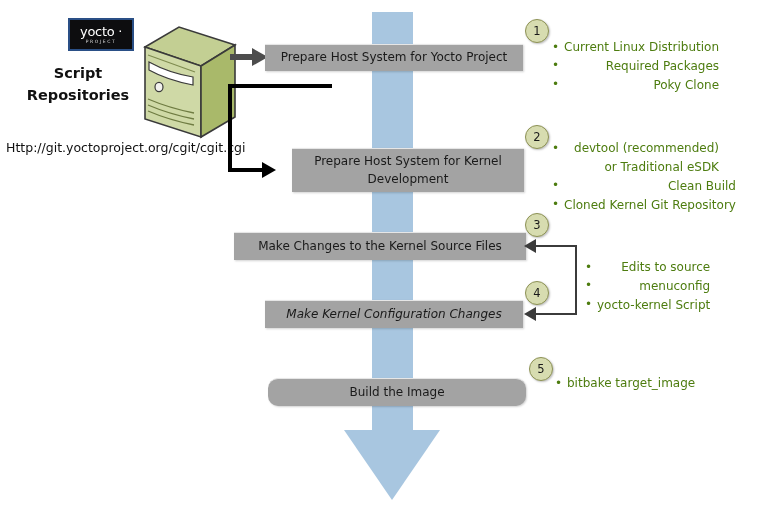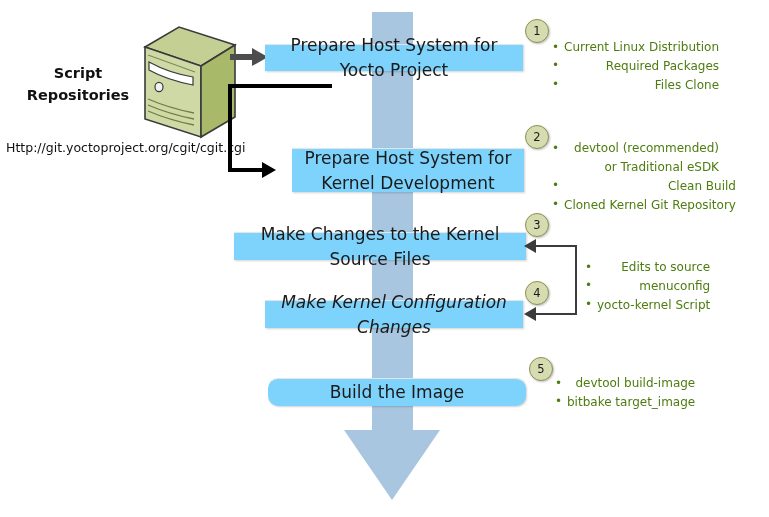--- a/index.html
+++ b/index.html
@@ -96,24 +96,24 @@
     width: 0;
     height: 0;
     border-left: 48px solid transparent;
     border-right: 48px solid transparent;
     border-top: 70px solid #a8c6e0;
   }
 
   
   .pbox {
     position: absolute;
-    background: #7dd3fc;
+    background: #a3a3a3;
     border-top: 1px solid #e6e6e6;
     color: #1a1a1a;
-    font-size: 17px;
+    font-size: 12px;
     display: flex;
     align-items: center;
     justify-content: center;
     text-align: center;
     line-height: 1.45;
     box-shadow: 1px 1px 2px rgba(0,0,0,0.18);
     box-sizing: border-box;
     padding: 0 8px;
   }
   #box1 { left: 265px; top: 44px;  width: 258px; height: 27px; }
@@ -215,20 +215,24 @@
     border-top: 7px solid transparent;
     border-bottom: 7px solid transparent;
     border-right: 12px solid #3b3b3b;
   }
 </style>
 </head>
 <body>
 
 <div id="canvas">
 
+  <div class="logo-box">
+    <span class="logo-main">yocto ·</span>
+    <span class="logo-sub">PROJECT</span>
+  </div>
 
   <div class="src-label">
     <div>Script</div>
     <div>Repositories</div>
   </div>
 
   <div class="src-url">Http://git.yoctoproject.org/cgit/cgit.cgi</div>
 
   <svg class="server" viewBox="0 0 104 115">
 
@@ -272,21 +276,21 @@
   <div class="badge" id="badge1">1</div>
   <div class="badge" id="badge2">2</div>
   <div class="badge" id="badge3">3</div>
   <div class="badge" id="badge4">4</div>
   <div class="badge" id="badge5">5</div>
 
   <div class="bullets" id="bul1">
     <ul>
       <li>Current Linux Distribution</li>
       <li>Required Packages</li>
-      <li>Files Clone</li>
+      <li>Poky Clone</li>
     </ul>
   </div>
 
   <div class="bullets" id="bul2">
     <ul>
       <li class="wrap">devtool (recommended) or Traditional eSDK</li>
       <li>Clean Build</li>
       <li>Cloned Kernel Git Repository</li>
     </ul>
   </div>
@@ -294,18 +298,17 @@
   <div class="bullets" id="bul3">
     <ul>
       <li>Edits to source</li>
       <li>menuconfig</li>
       <li>yocto-kernel Script</li>
     </ul>
   </div>
 
   <div class="bullets" id="bul5">
     <ul>
-      <li>devtool build-image</li>
       <li><span>bitbake </span><span class="ital">target_image</span></li>
     </ul>
   </div>
 
 </div>
 
 </body></html>

